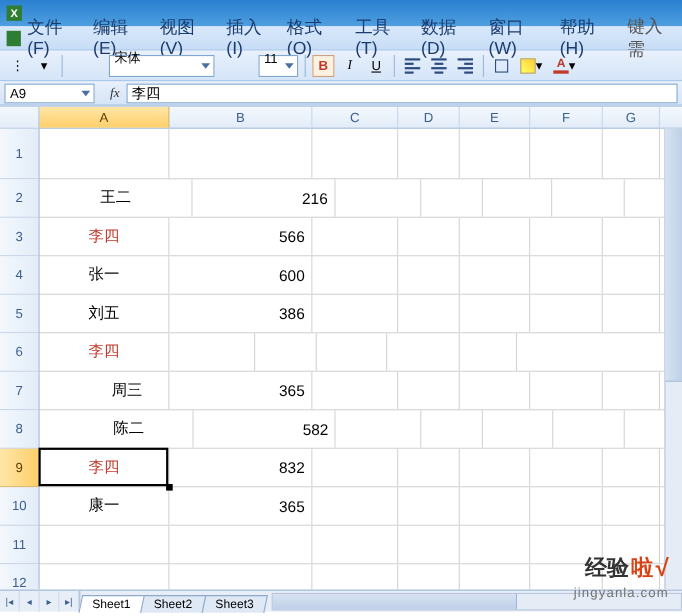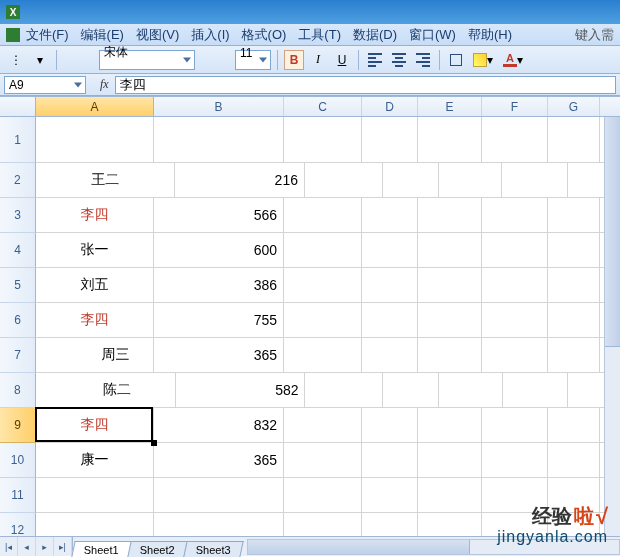--- a/index.html
+++ b/index.html
@@ -1,19 +1,19 @@
 <!DOCTYPE html>
 <html><head>
 <meta charset="utf-8">
 <style>
   * { box-sizing: border-box; margin: 0; padding: 0; }
   body { font-family: "Microsoft YaHei", "SimSun", Arial, sans-serif; font-size: 12px; background: #fff; width: 620px; height: 560px; overflow: hidden; position: relative; }
   .titlebar { height: 24px; background: linear-gradient(#2a80d0,#4f9fe0); color: #fff; display: flex; align-items: center; padding: 0 6px; font-size: 12px; }
   .titlebar .xicon { width: 14px; height: 14px; background: #2e7d32; margin-right: 6px; display: flex; align-items: center; justify-content: center; color: #fff; font-size: 10px; font-weight: bold; }
-  .menubar { height: 22px; background: linear-gradient(#d9e8fb,#c7ddf6); display: flex; align-items: center; padding: 0 6px; border-bottom: 1px solid #8db2e3; font-size: 13px; color: #1a3c6e; }
+  .menubar { height: 22px; background: linear-gradient(#d9e8fb,#c7ddf6); display: flex; align-items: center; padding: 0 6px; border-bottom: 1px solid #8db2e3; font-size: 16px; color: #1a3c6e; }
   .menubar .sysicon { width: 14px; height: 14px; background: #2e7d32; margin-right: 6px; }
   .menubar span.menu-item { margin-right: 12px; cursor: default; }
   .menubar .right-hint { margin-left: auto; color: #555; }
   .toolbar { height: 28px; background: linear-gradient(#e8f0fb,#d5e5f8); border-bottom: 1px solid #8db2e3; display: flex; align-items: center; padding: 0 6px; gap: 4px; font-size: 12px; }
   .toolbar .btn { height: 20px; min-width: 20px; border: 1px solid transparent; display: inline-flex; align-items: center; justify-content: center; padding: 0 2px; cursor: pointer; }
   .toolbar select, .toolbar .combo { height: 20px; border: 1px solid #7fa6d0; background: #fff; font-size: 12px; }
   .toolbar .combo { display: inline-flex; align-items: center; padding: 0 14px 14px 4px; position: relative; min-width: 96px; margin-left: 36px; }
   .toolbar .combo.small { min-width: 36px; }
   .toolbar .combo::after { content: ""; position: absolute; right: 3px; top: 50%; width: 0; height: 0; border-left: 4px solid transparent; border-right: 4px solid transparent; border-top: 5px solid #4a6fa0; transform: translateY(-50%); }
   .toolbar .sep { width: 1px; height: 20px; background: #9ab6da; margin: 0 2px; }
@@ -53,21 +53,21 @@
   .tab { padding: 2px 10px 1px; border:1px solid #8ea9cc; border-bottom:none; background:#dfe8f5; margin-right:-1px; position:relative; top:1px; transform: skewX(-12deg); }
   .tab span { display:inline-block; transform: skewX(12deg); }
   .tab.active { background:#fff; z-index:2; }
   .hscroll-track { flex:1; margin-left:6px; height:16px; background:#e6ecf5; border:1px solid #b7c6dc; position:relative; }
   .hscroll-thumb { position:absolute; left:0; top:0; height:100%; width:60%; background:linear-gradient(#d6e2f2,#bfd0e8); border-right:1px solid #9fb6d4; }
   .vscroll { position:absolute; right:0; top:20px; bottom:0; width:16px; background:#e6ecf5; border-left:1px solid #b7c6dc; }
   .vscroll .vthumb { position:absolute; top:0; left:0; right:0; height:55%; background:linear-gradient(to right,#d6e2f2,#bfd0e8); border-bottom:1px solid #9fb6d4; }
   .watermark { position:absolute; right:12px; bottom:30px; font-size:20px; font-weight:bold; color:#333; display:flex; align-items:center; gap:2px; pointer-events:none; }
   .watermark .la { color:#d84315; }
   .watermark .check { color:#d84315; font-size:22px; }
-  .watermark-sub { position:absolute; right:12px; bottom:14px; font-size:16px; color:#0c4a6e; letter-spacing:1px; pointer-events:none; }
+  .watermark-sub { position:absolute; right:12px; bottom:14px; font-size:12px; color:#737373; letter-spacing:1px; pointer-events:none; }
 </style>
 </head>
 <body>
 
 <div class="titlebar">
   <span class="xicon">X</span>
 </div>
 
 <div class="menubar">
   <span class="sysicon"></span>
@@ -198,21 +198,20 @@
         <div class="cell colB" style="width: 130px;">386</div>
         <div class="cell colC" style="width: 78px;"></div>
         <div class="cell colD" style="width: 56px;"></div>
         <div class="cell colE" style="width: 64px;"></div>
         <div class="cell colF" style="width: 66px;"></div>
         <div class="cell colG" style="width: 52px;"></div>
       </div>
       <div class="row">
         <div class="rowhead">6</div>
         <div class="cell colA red" style="width: 118px;">李四</div>
-        <div class="cell colB" style="width: 130px;">755</div>
         <div class="cell colC" style="width: 78px;"></div>
         <div class="cell colD" style="width: 56px;"></div>
         <div class="cell colE" style="width: 64px;"></div>
         <div class="cell colF" style="width: 66px;"></div>
         <div class="cell colG" style="width: 52px;"></div>
       </div>
       <div class="row">
         <div class="rowhead">7</div>
         <div class="cell colA" style="width: 118px; padding-left: 48px;">周三</div>
         <div class="cell colB" style="width: 130px;">365</div>

